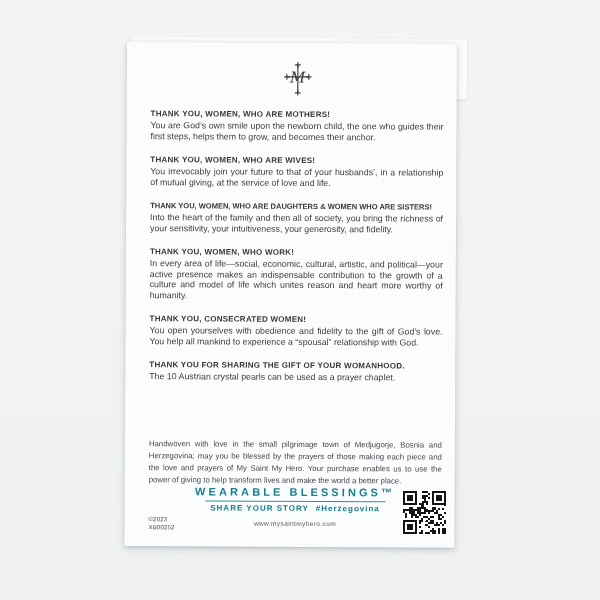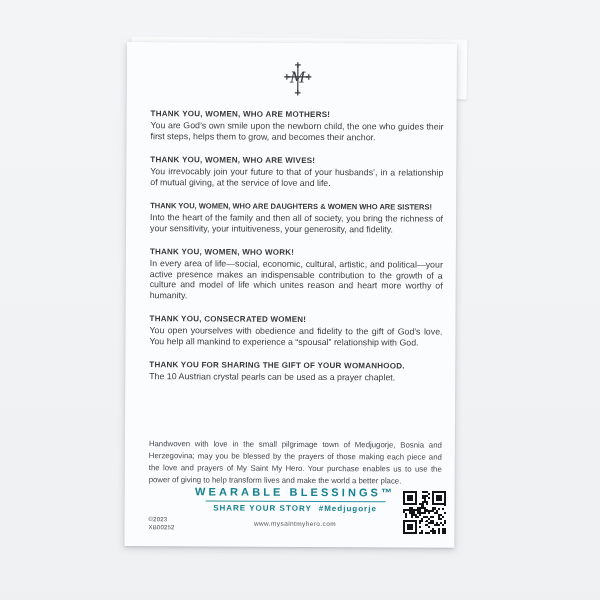--- a/index.html
+++ b/index.html
@@ -111,21 +111,21 @@
         <h3 class="sec-h">THANK YOU FOR SHARING THE GIFT OF YOUR WOMANHOOD.</h3>
         <p class="sec-b">The 10 Austrian crystal pearls can be used as a prayer chaplet.</p>
       </section>
     </div>
 
     <p class="handwoven">Handwoven with love in the small pilgrimage town of Medjugorje, Bosnia and Herzegovina; may you be blessed by the prayers of those making each piece and the love and prayers of My Saint My Hero. Your purchase enables us to use the power of giving to help transform lives and make the world a better place.</p>
 
     <div class="brand">
       <p class="brand-title">WEARABLE BLESSINGS™</p>
       <div class="brand-rule"></div>
-      <p class="brand-sub"><span>SHARE YOUR STORY</span><span class="tag">#Medjugorje</span></p>
+      <p class="brand-sub"><span>SHARE YOUR STORY</span><span class="tag">#Herzegovina</span></p>
     </div>
 
     <div class="copyright">
       <div>©2023</div>
       <div>XB00252</div>
     </div>
 
     <div class="website">www.mysaintmyhero.com</div>
 
     <div class="qr">

